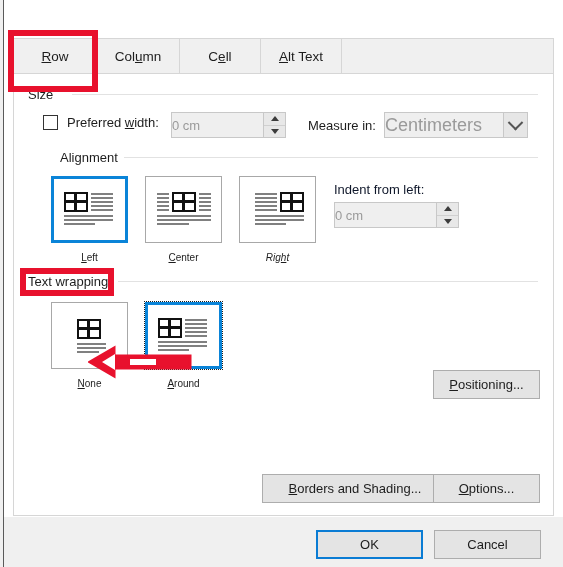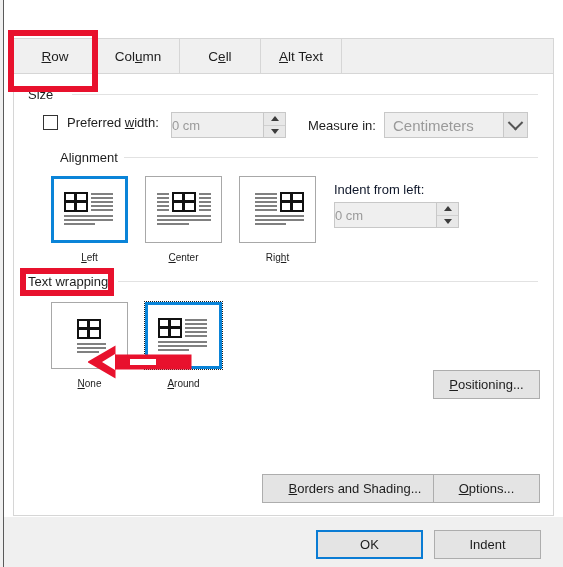--- a/index.html
+++ b/index.html
@@ -201,22 +201,22 @@
     background: #efefef;
     border: 1px solid #c8c8c8;
     box-sizing: border-box;
     height: 26px;
     cursor: default;
   }
   .combo .value {
     flex: 1 1 auto;
     display: flex;
     align-items: center;
-    padding-left: 8px;
-    font-size: 15px;
+    padding-left: 0;
+    font-size: 18px;
     color: #9a9a9a;
     white-space: nowrap;
   }
   .combo .drop {
     width: 24px;
     display: flex;
     align-items: center;
     justify-content: center;
     background: #e6e6e6;
     border-left: 1px solid #c8c8c8;
@@ -427,21 +427,21 @@
         <div class="gline" style="left:5px; top:4px;  width:22px;"></div>
         <div class="gline" style="left:5px; top:8px;  width:22px;"></div>
         <div class="gline" style="left:5px; top:12px; width:22px;"></div>
         <div class="gline" style="left:5px; top:16px; width:22px;"></div>
         <div class="gline" style="left:5px; top:20px; width:22px;"></div>
         <div class="gline" style="left:5px; top:26px; width:49px;"></div>
         <div class="gline" style="left:5px; top:30px; width:49px;"></div>
         <div class="gline" style="left:5px; top:34px; width:31px;"></div>
       </div>
     </div>
-    <div class="tile-caption" style="left:225px; top:178px;">Rig<u>h</u>t</div>
+    <div class="tile-caption" style="left:225px; top:178px;font-style:italic;">Rig<u>h</u>t</div>
 
     <div class="field-label" style="position:absolute; left:320px; top:108px; color:#0f172a;">Indent from left:</div>
 
     <div class="spinner" style="left:320px; top:128px; width:125px;">
       <div class="value">0 cm</div>
       <div class="arrows">
         <div class="arrow">
             <i class="tri-up"></i>
           </div>
         <div class="arrow">
@@ -490,21 +490,21 @@
       <span><u>O</u>ptions...</span>
     </div>
 
   </div>
 
   <div id="bottombar">
     <div class="btn default" style="left:312px; top:13px; width:107px; height:29px;">
       <span>OK</span>
     </div>
     <div class="btn" style="left:430px; top:13px; width:107px; height:29px;">
-      <span>Indent</span>
+      <span>Cancel</span>
     </div>
   </div>
 
 </div>
 
 <div class="anno-rect" style="left:8px; top:30px; width:90px; height:62px;"></div>
 
 <div class="anno-rect" style="left:20px; top:268px; width:94px; height:28px;"></div>
 
 <svg id="anno-arrow" style="left:88px; top:344px;" width="104" height="36" viewBox="0 0 104 36">

